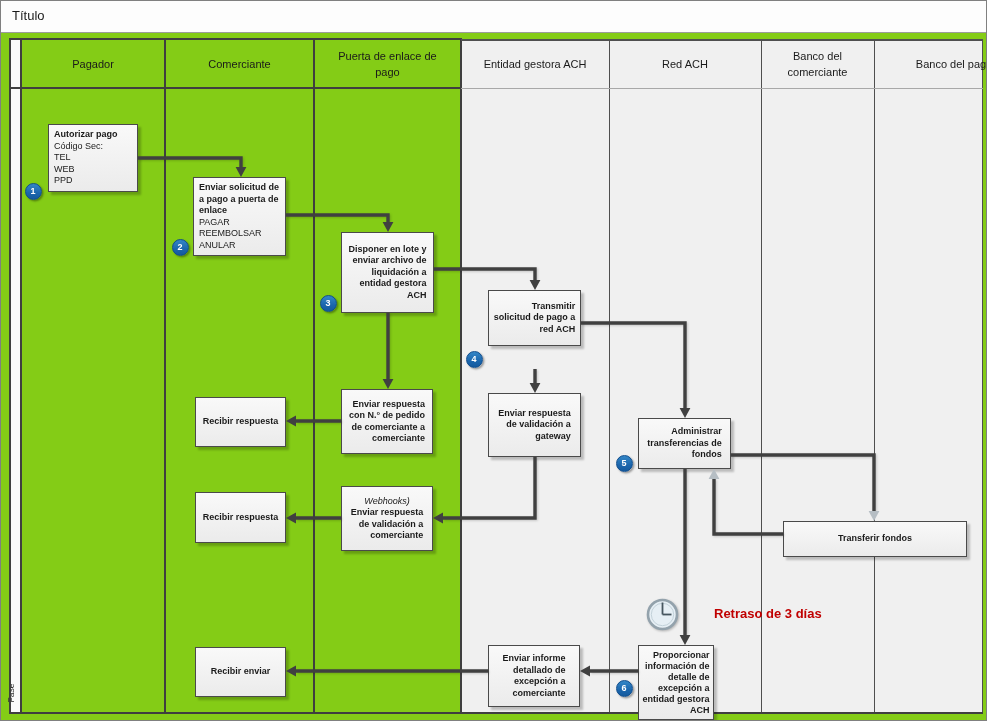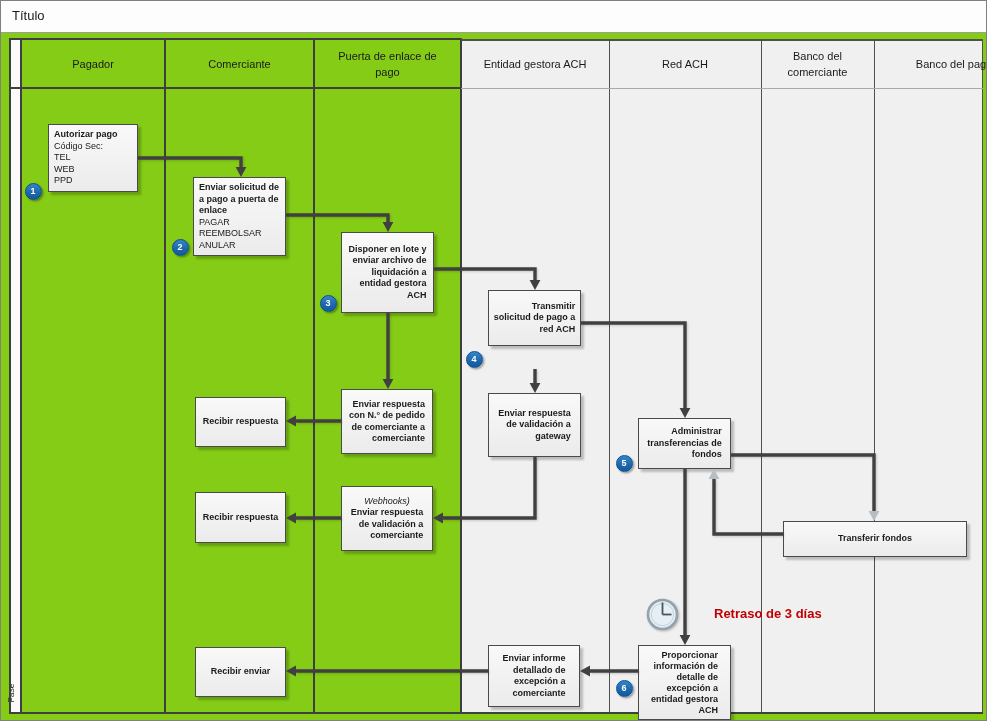--- a/index.html
+++ b/index.html
@@ -175,21 +175,21 @@
     <div class="note">Webhooks)</div>
     <div class="pre">Enviar respuesta
 de validación a
 comerciante</div>
   </div>
 
   <div class="node center" style="left:782px;top:520px;width:184px;height:36px">
     <div class="pre">Transferir fondos</div>
   </div>
 
-  <div class="node center tight" style="left:637px;top:644px;width:93px;height:75px">
+  <div class="node center tight" style="left:637px;top:644px;width:76px;height:75px">
     <div class="pre">Proporcionar
 información de
 detalle de
 excepción a
 entidad gestora
 ACH</div>
   </div>
 
   <div class="node center" style="left:487px;top:644px;width:92px;height:62px">
     <div class="pre">Enviar informe

